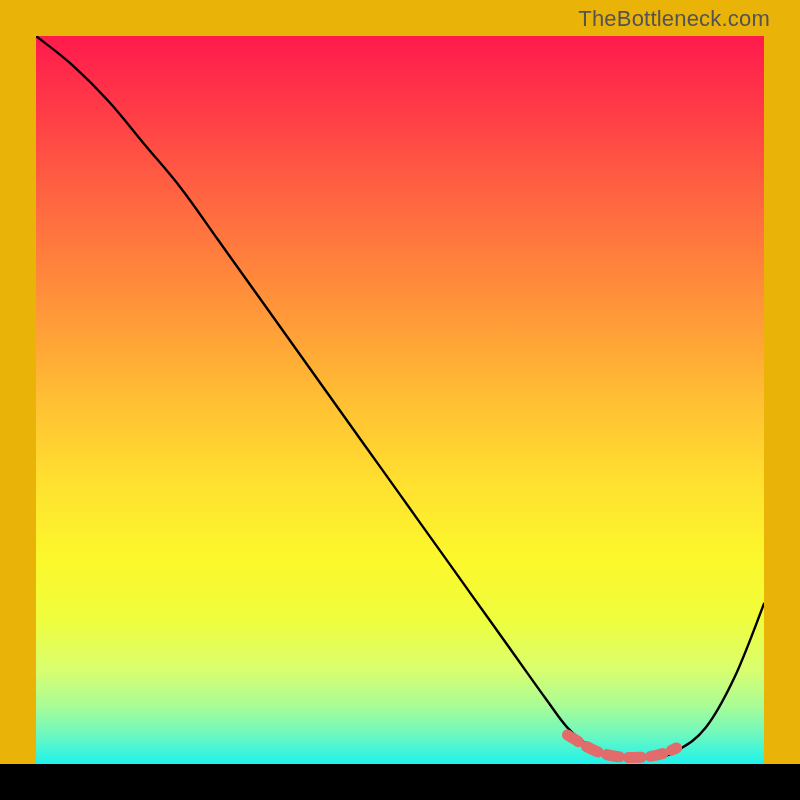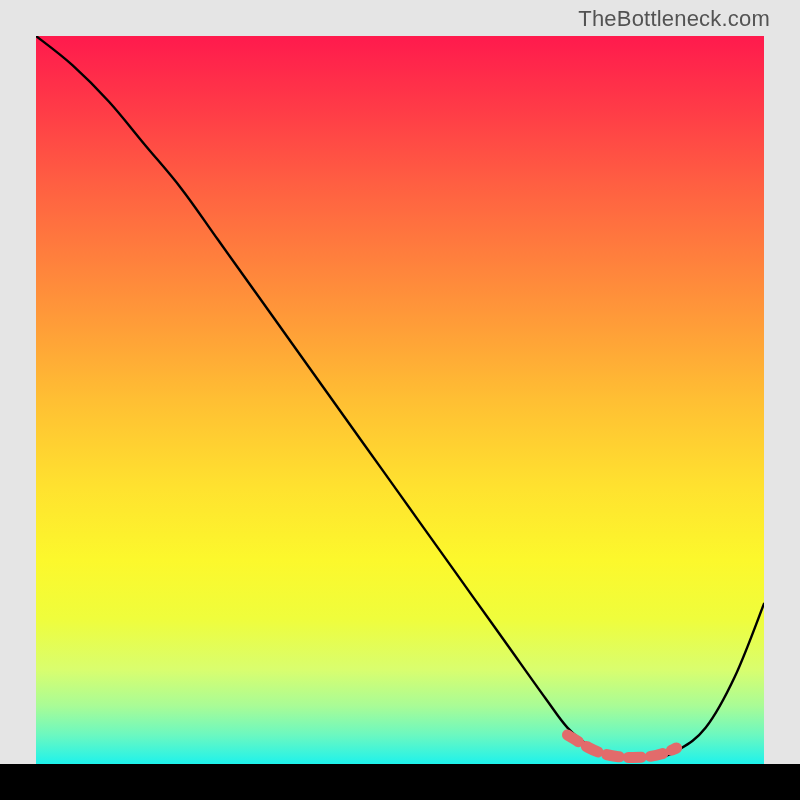--- a/index.html
+++ b/index.html
@@ -1,21 +1,21 @@
 <!DOCTYPE html>
 <html><head>
 <meta charset="utf-8">
 <style>
   * { margin: 0; padding: 0; box-sizing: border-box; }
   html, body { width: 800px; height: 800px; overflow: hidden; background: #000; }
   .chart-container {
     position: relative;
     width: 800px;
     height: 764px;
-    background: #e5e5e5;
+    background: #eab308;
   }
   .plot-area {
     position: absolute;
     left: 36px;
     top: 36px;
     width: 728px;
     height: 728px;
     background: linear-gradient(to bottom,
       #ff1a4d 0%,
       #ff3b47 10%,

